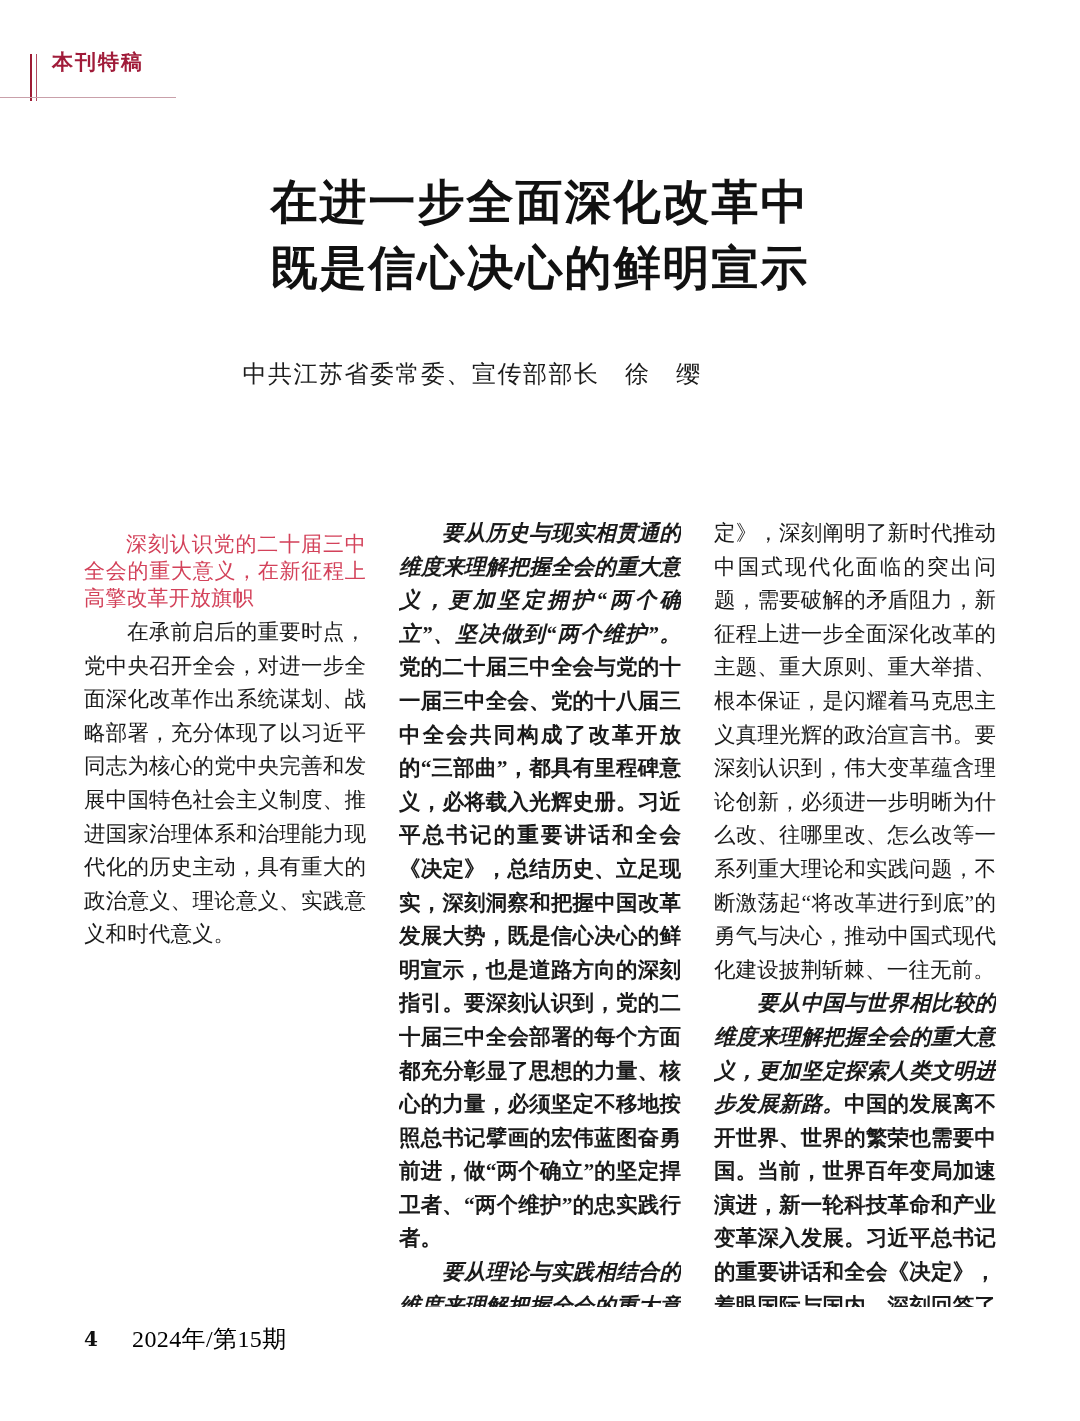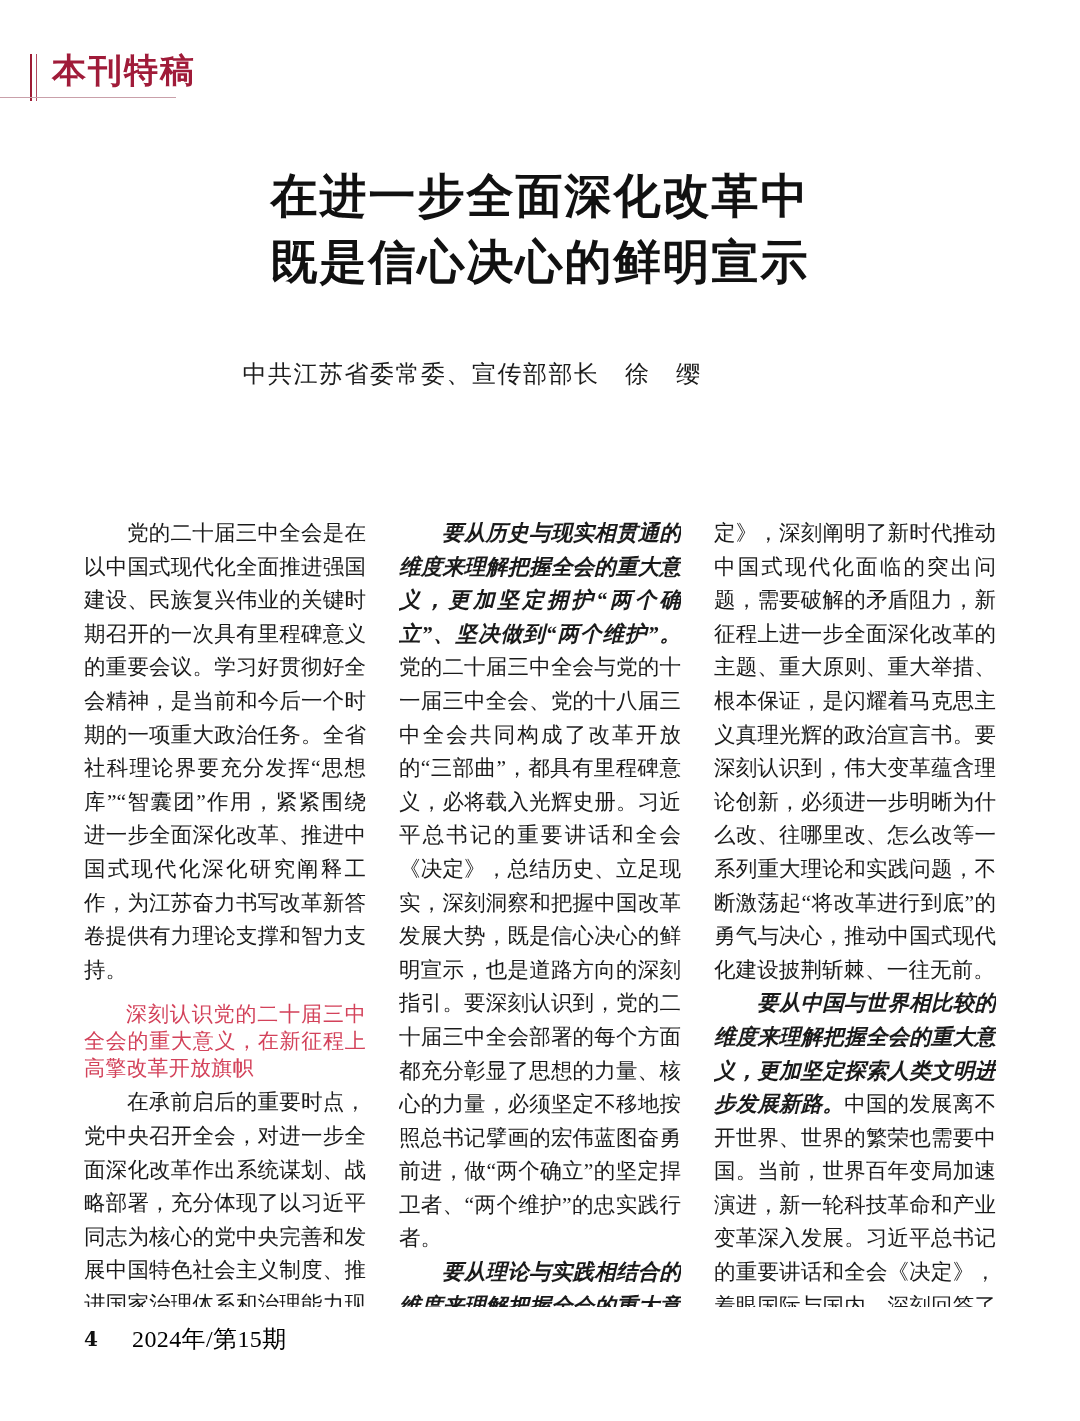--- a/index.html
+++ b/index.html
@@ -42,31 +42,31 @@
     width: 176px;
     height: 1px;
     background: #c9a0aa;
   }
   #running-head .kicker {
     position: absolute;
     left: 52px;
     top: 8px;
     font-family: "DejaVu Serif", "Liberation Serif", serif;
     font-weight: bold;
-    font-size: 34px;
+    font-size: 21px;
     letter-spacing: 2px;
     color: #a01b39;
     white-space: nowrap;
   }
 
   
   #title-block {
     position: absolute;
     left: 0;
-    top: 163px;
+    top: 169px;
     width: 1080px;
     text-align: center;
   }
   #title-block .title-line {
     font-family: "DejaVu Serif", "Liberation Serif", serif;
     font-weight: bold;
     font-size: 47px;
     line-height: 66px;
     letter-spacing: 2px;
     color: #111111;
@@ -110,21 +110,21 @@
     color: #1a1a1a;
   }
   .para.lead {
     font-weight: bold;
   }
   .para.lead .lead-run {
     font-weight: bold;
     font-style: italic;
   }
   .para.lead .rest-run {
-    font-weight: normal;
+    font-weight: bold;
     font-style: normal;
   }
   .subhead {
     font-family: "DejaVu Sans", "Liberation Sans", sans-serif;
     font-weight: normal;
     font-size: 21px;
     line-height: 27px;
     color: #d3425a;
     text-indent: 2em;
     text-align: justify;
@@ -170,21 +170,20 @@
 <div id="title-block">
   <div class="title-line">在进一步全面深化改革中</div>
   <div class="title-line">既是信心决心的鲜明宣示</div>
 </div>
 
 <div id="byline">中共江苏省委常委、宣传部部长　徐　缨</div>
 
 <div id="body-columns">
 
   <div class="column">
-    <p class="para">党的二十届三中全会是在以中国式现代化全面推进强国建设、民族复兴伟业的关键时期召开的一次具有里程碑意义的重要会议。学习好贯彻好全会精神，是当前和今后一个时期的一项重大政治任务。全省社科理论界要充分发挥“思想库”“智囊团”作用，紧紧围绕进一步全面深化改革、推进中国式现代化深化研究阐释工作，为江苏奋力书写改革新答卷提供有力理论支撑和智力支持。</p>
     <p class="subhead">深刻认识党的二十届三中全会的重大意义，在新征程上高擎改革开放旗帜</p>
     <p class="para">在承前启后的重要时点，党中央召开全会，对进一步全面深化改革作出系统谋划、战略部署，充分体现了以习近平同志为核心的党中央完善和发展中国特色社会主义制度、推进国家治理体系和治理能力现代化的历史主动，具有重大的政治意义、理论意义、实践意义和时代意义。</p>
   </div>
 
   <div class="column">
     <p class="para lead"><span class="lead-run">要从历史与现实相贯通的维度来理解把握全会的重大意义，更加坚定拥护“两个确立”、坚决做到“两个维护”。</span><span class="rest-run">党的二十届三中全会与党的十一届三中全会、党的十八届三中全会共同构成了改革开放的“三部曲”，都具有里程碑意义，必将载入光辉史册。习近平总书记的重要讲话和全会《决定》，总结历史、立足现实，深刻洞察和把握中国改革发展大势，既是信心决心的鲜明宣示，也是道路方向的深刻指引。要深刻认识到，党的二十届三中全会部署的每个方面都充分彰显了思想的力量、核心的力量，必须坚定不移地按照总书记擘画的宏伟蓝图奋勇前进，做“两个确立”的坚定捍卫者、“两个维护”的忠实践行者。</span></p>
     <p class="para lead"><span class="lead-run">要从理论与实践相结合的维度来理解把握全会的重大意义，更加自觉地推动中国式现代化行稳致远。</span></p>
   </div>
 
   <div class="column">

